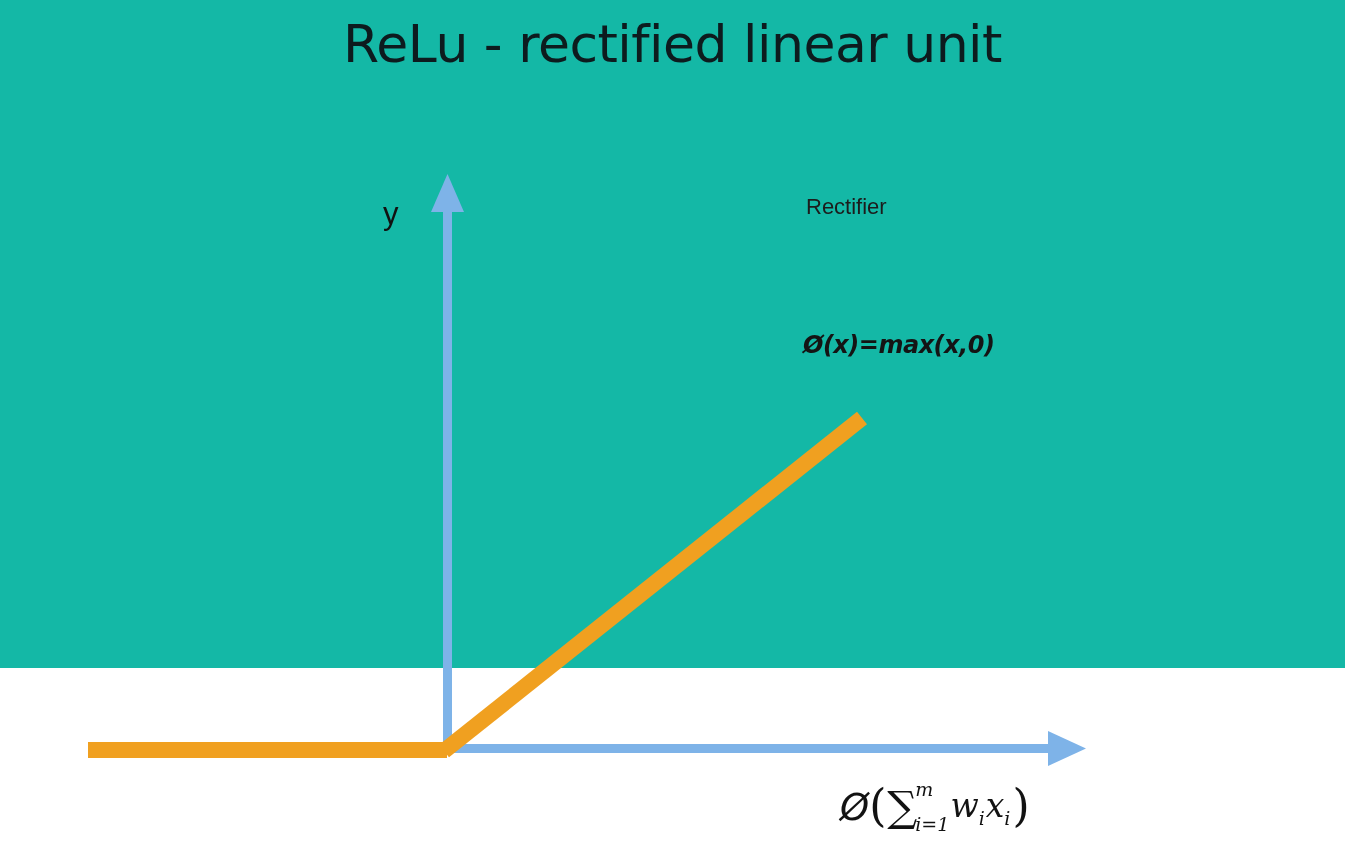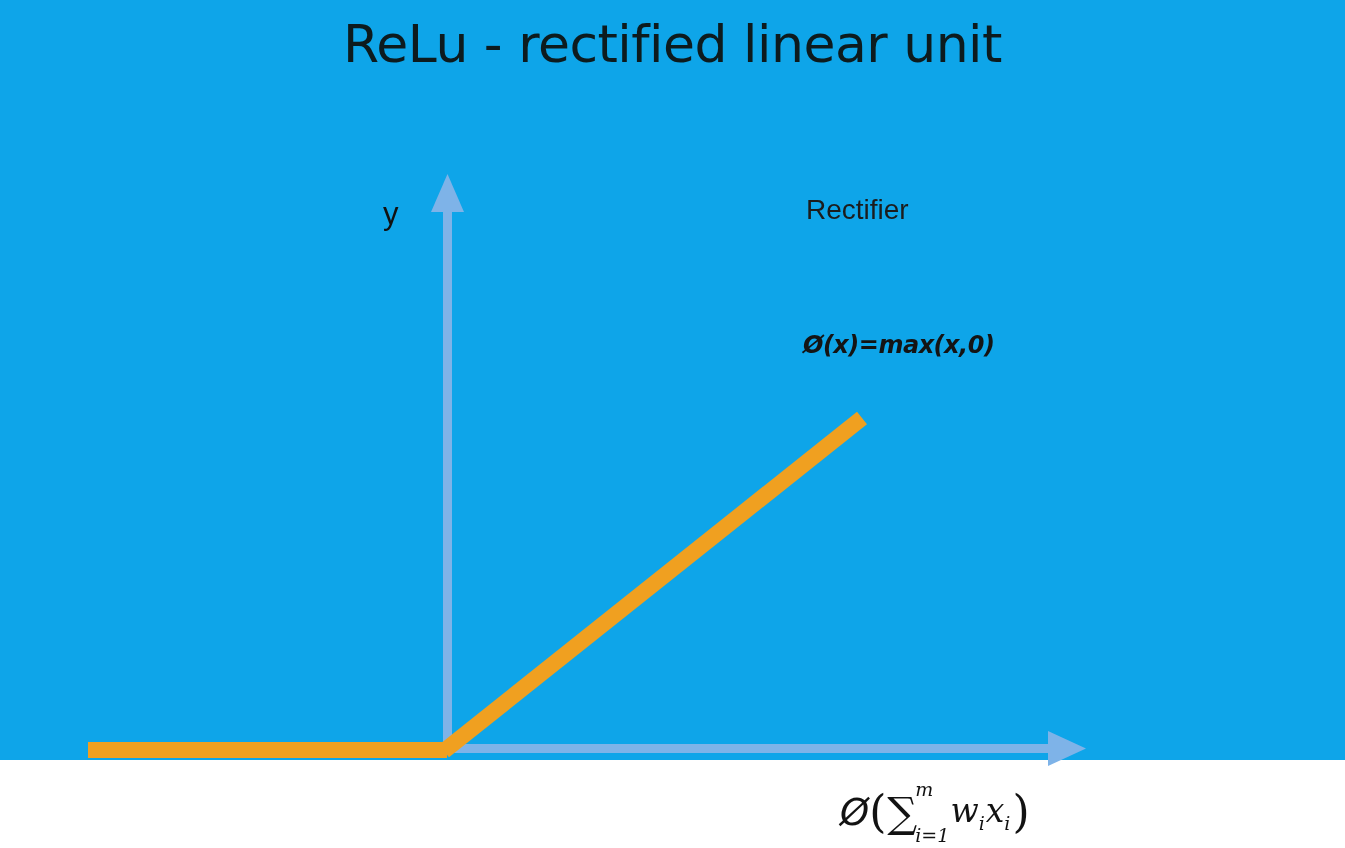--- a/index.html
+++ b/index.html
@@ -14,22 +14,22 @@
     position: relative;
     overflow: hidden;
     font-family: "Liberation Sans", sans-serif;
     -webkit-font-smoothing: antialiased;
   }
 
   #slide {
     position: absolute;
     left: 0; top: 0;
     width: 1345px;
-    height: 760px;
-    background: #0ea5e9;
+    height: 668px;
+    background: #14b8a6;
   }
 
   
   #title {
     position: absolute;
     left: 0;
     top: 8px;
     width: 1345px;
     text-align: center;
     font-family: "DejaVu Sans", sans-serif;
@@ -63,21 +63,21 @@
     font-family: "Liberation Sans", sans-serif;
     font-size: 31px;
     font-weight: 400;
     color: #111111;
   }
 
   #rectifier-label {
     left: 806px;
     top: 194px;
     font-family: "Liberation Sans", sans-serif;
-    font-size: 28px;
+    font-size: 22px;
     font-weight: 400;
     color: #1c1c1c;
   }
 
   #formula-label {
     left: 803px;
     top: 331px;
     font-family: "DejaVu Sans", sans-serif;
     font-size: 24px;
     font-weight: bold;
@@ -125,21 +125,21 @@
   .sumlimits {
     display: inline-flex;
     flex-direction: column;
     justify-content: center;
     line-height: 1;
     font-size: 19px;
     font-style: italic;
     margin-left: -2px;
   }
   .sumlimits .upper { margin-bottom: 12px; }
-  .sumlimits .lower { margin-top: 15px; }
+  .sumlimits .lower { margin-top: 4px; }
   .term {
     font-family: "DejaVu Serif", serif;
     font-style: italic;
     font-size: 33px;
   }
   .term .sub {
     font-size: 19px;
     vertical-align: sub;
   }
 </style>

